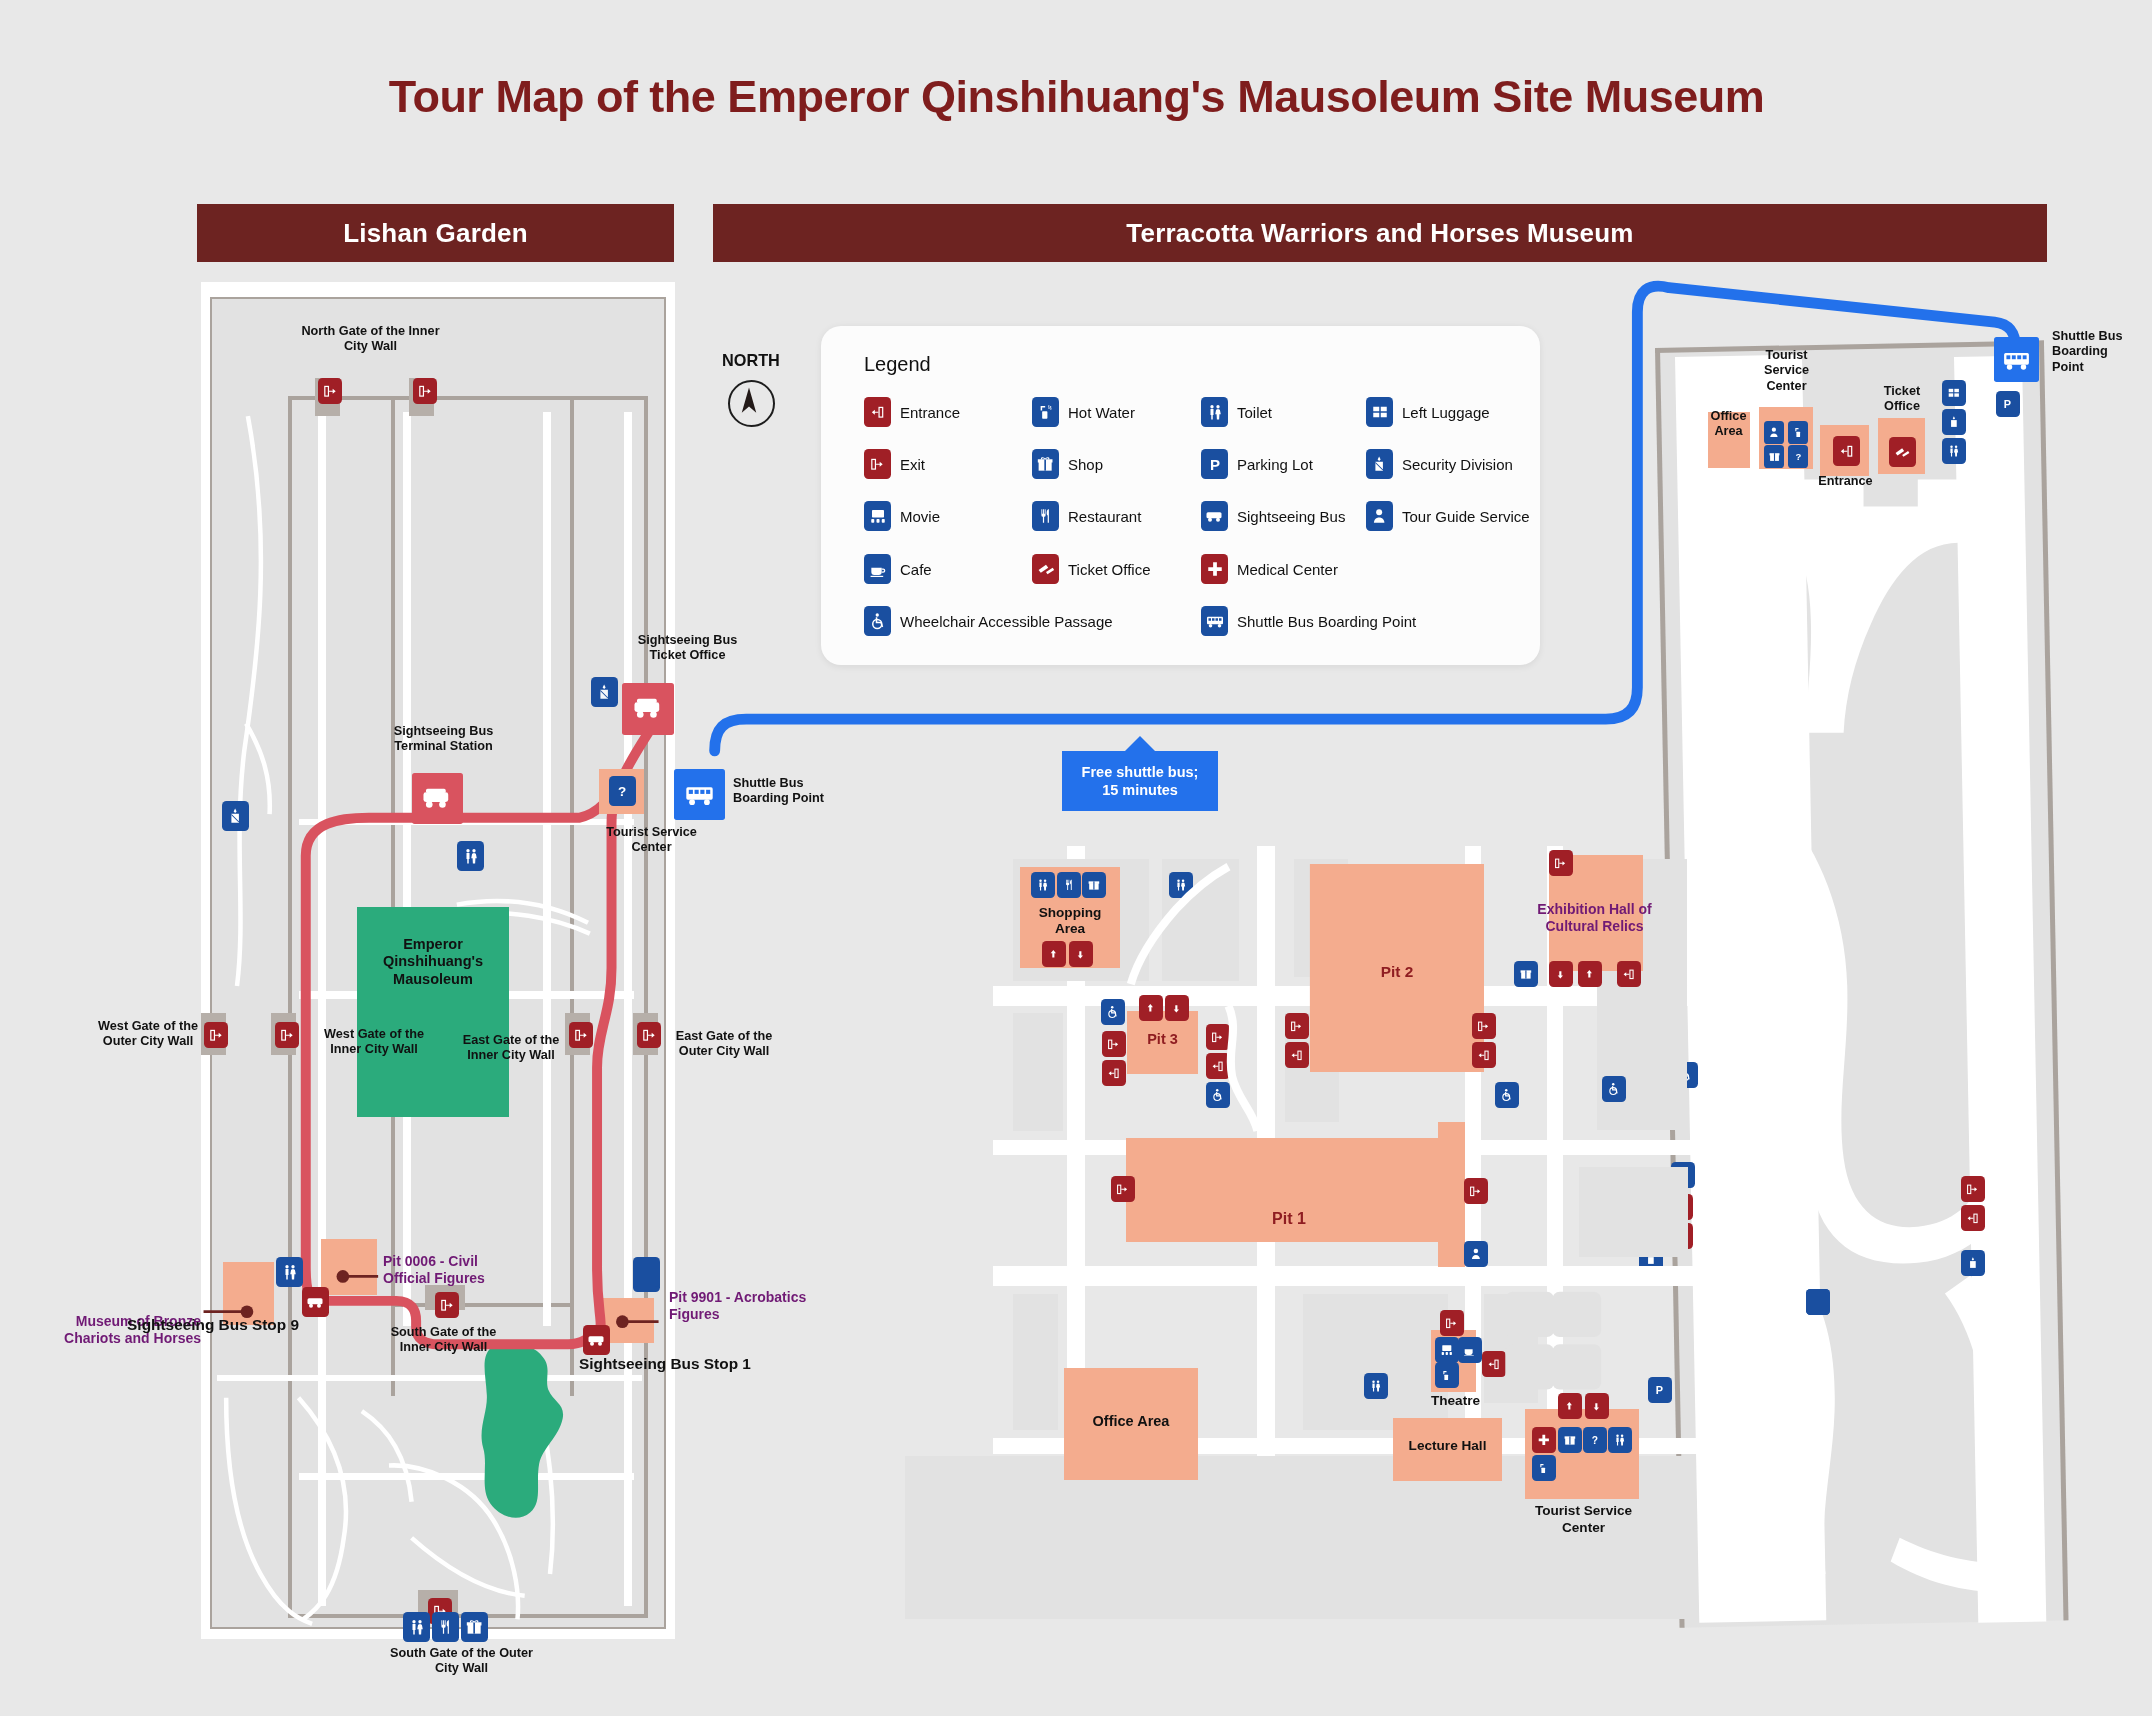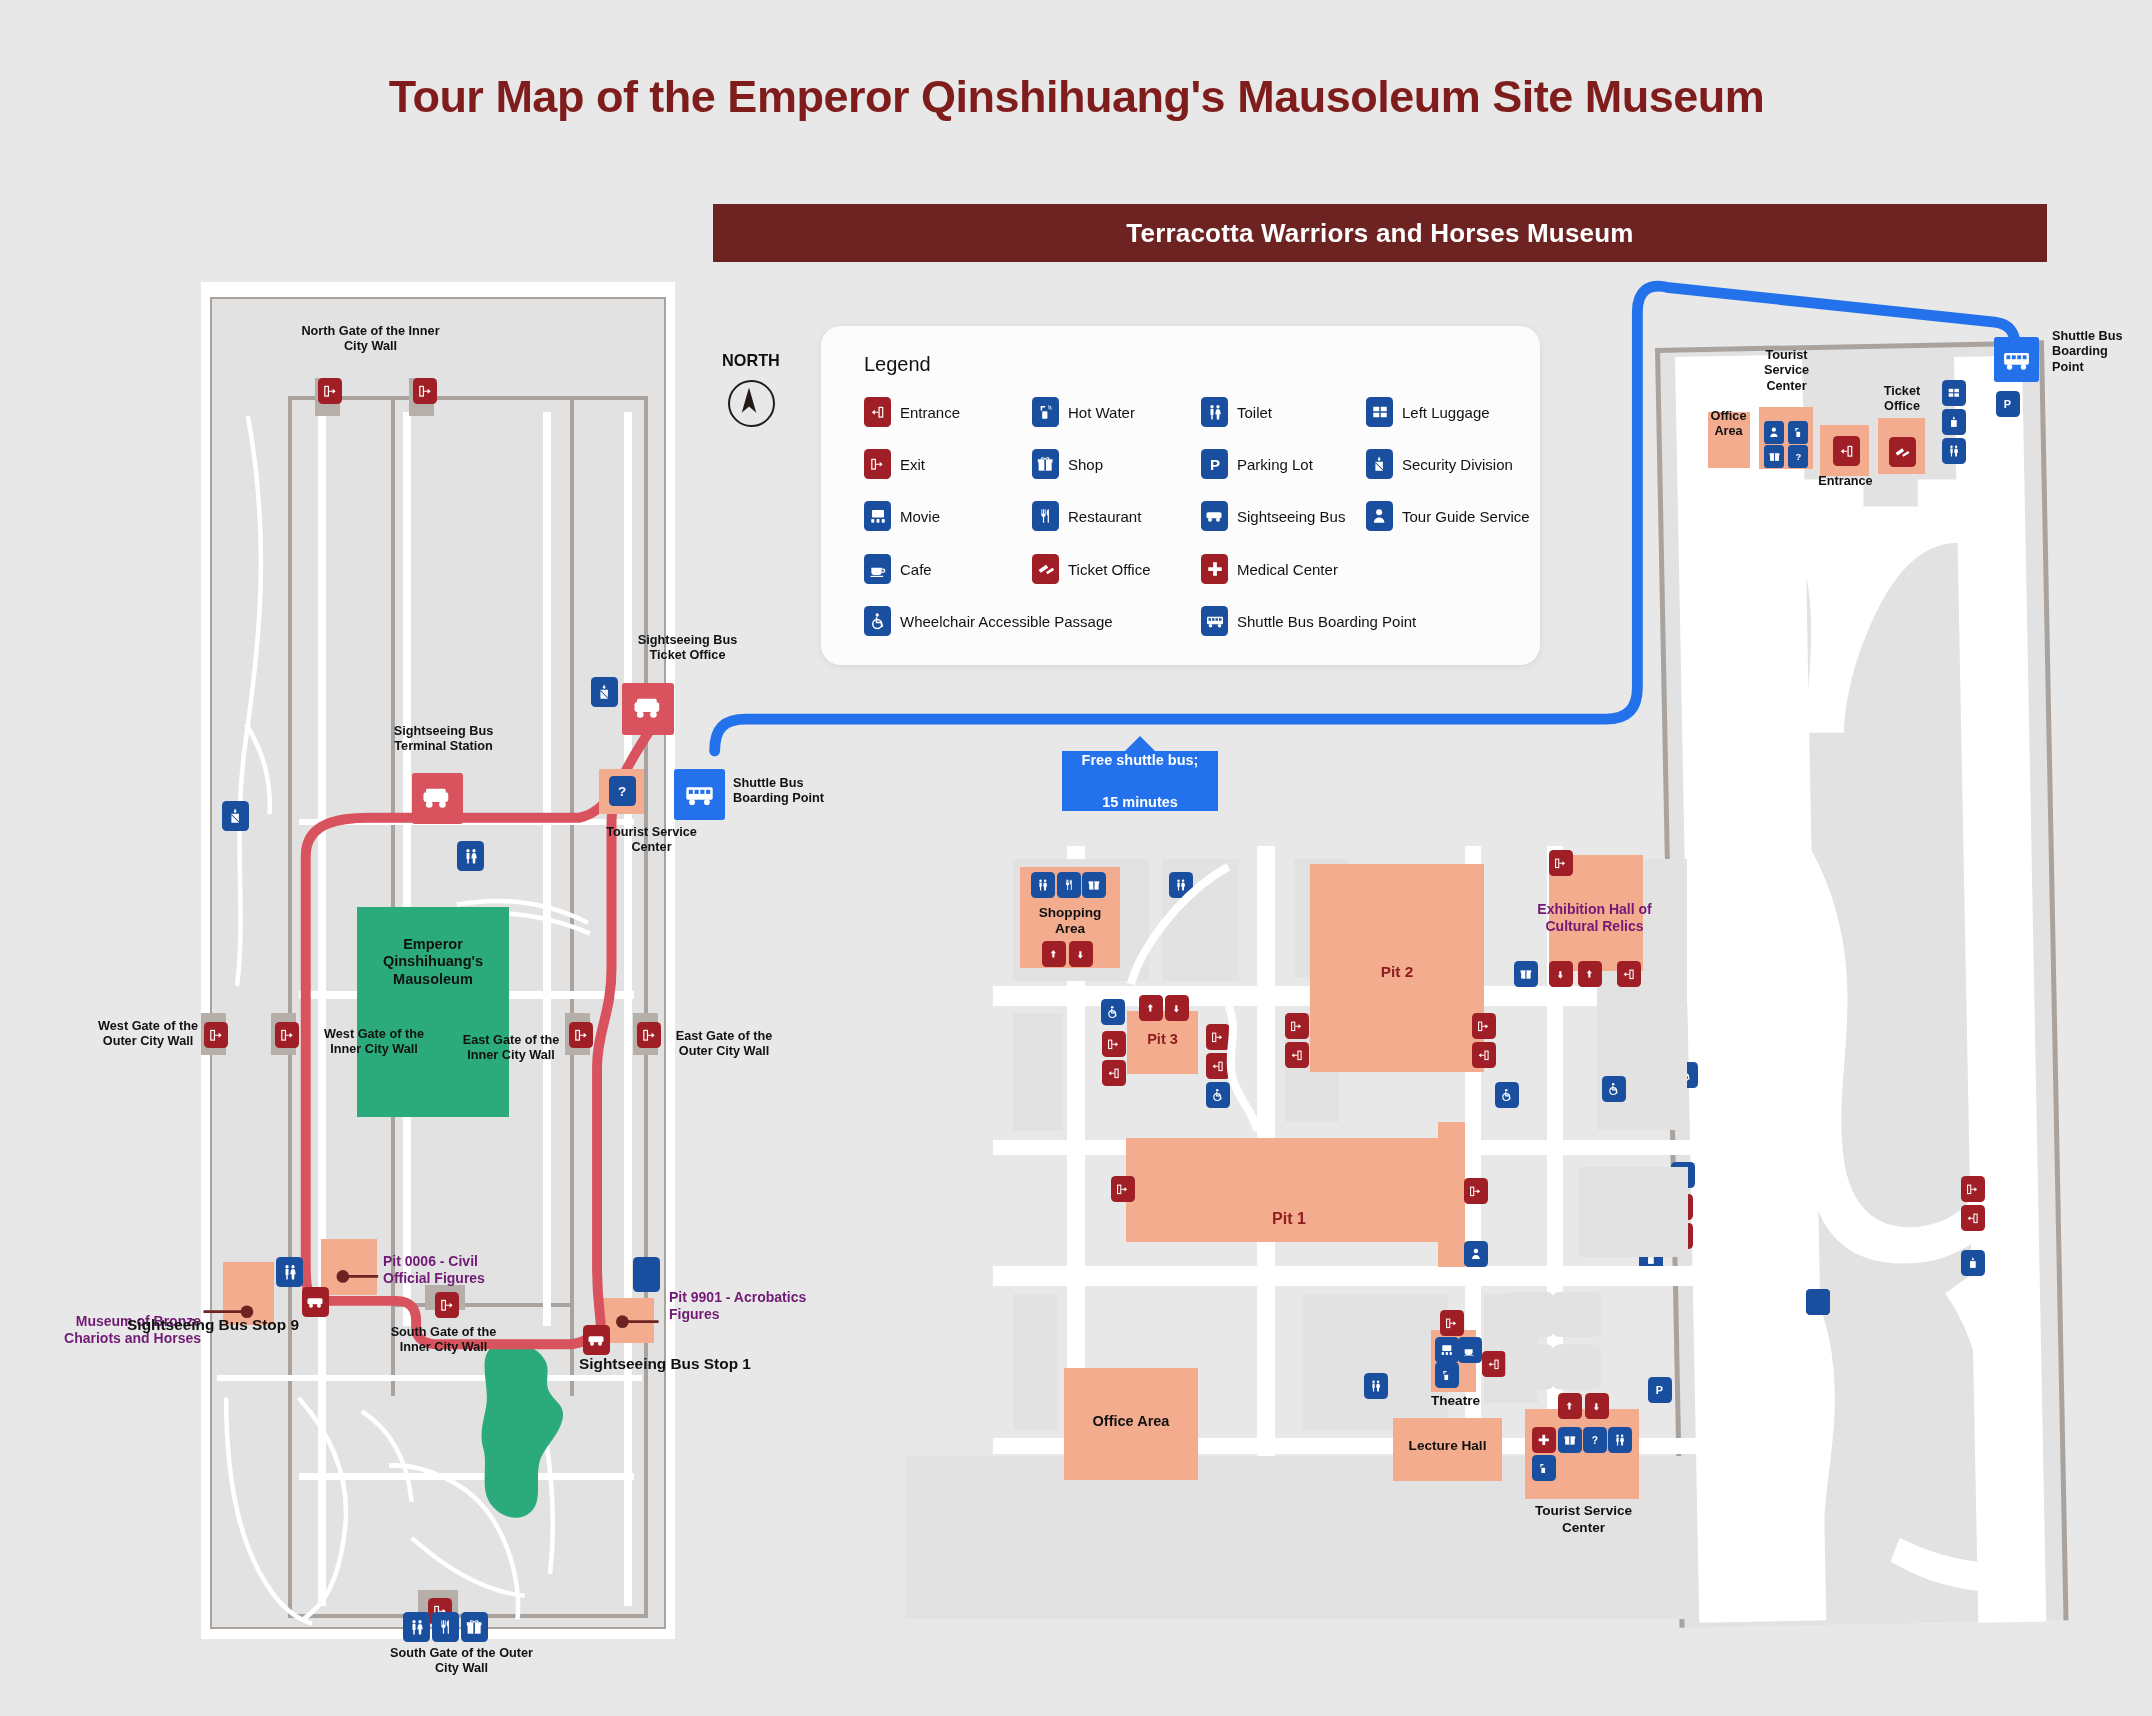--- a/index.html
+++ b/index.html
@@ -103,36 +103,37 @@
     border:2.7px solid #1d1d1d;border-radius:50%;
   }
 
   
   svg.overlay{position:absolute;left:0;top:0;width:2153px;height:1717px;pointer-events:none;}
 
   
   #shuttle-callout{
     position:absolute;left:1062px;top:751px;width:156px;height:60px;
     background:#2371eb;color:#fff;font-size:14.5px;font-weight:bold;
-    display:flex;flex-direction:column;align-items:center;justify-content:space-between;
+    display:flex;flex-direction:column;align-items:center;justify-content:center;
     line-height:1.25;text-align:center;
   }
   #shuttle-callout:before{
     content:"";position:absolute;top:-15.4px;left:50%;margin-left:-15.4px;
     border-left:15.4px solid transparent;border-right:15.4px solid transparent;
     border-bottom:15.4px solid #2371eb;
   }
 </style>
 </head>
 <body>
 
 <div class="stage">
 
   <div id="page-title">Tour Map of the Emperor Qinshihuang's Mausoleum Site Museum</div>
 
+  <div class="sec-header" id="hdr-lishan">Lishan Garden</div>
   <div class="sec-header" id="hdr-terra">Terracotta Warriors and Horses Museum</div>
 
   <div id="compass-label">NORTH</div>
   <div id="compass-ring">
     <svg width="38" height="38" viewBox="0 0 42 42" style="margin:0">
       <polygon points="21,6 29,34 21,27 13,34" fill="#231a18"></polygon>
     </svg>
   </div>
 
   <div id="panel-lishan">

